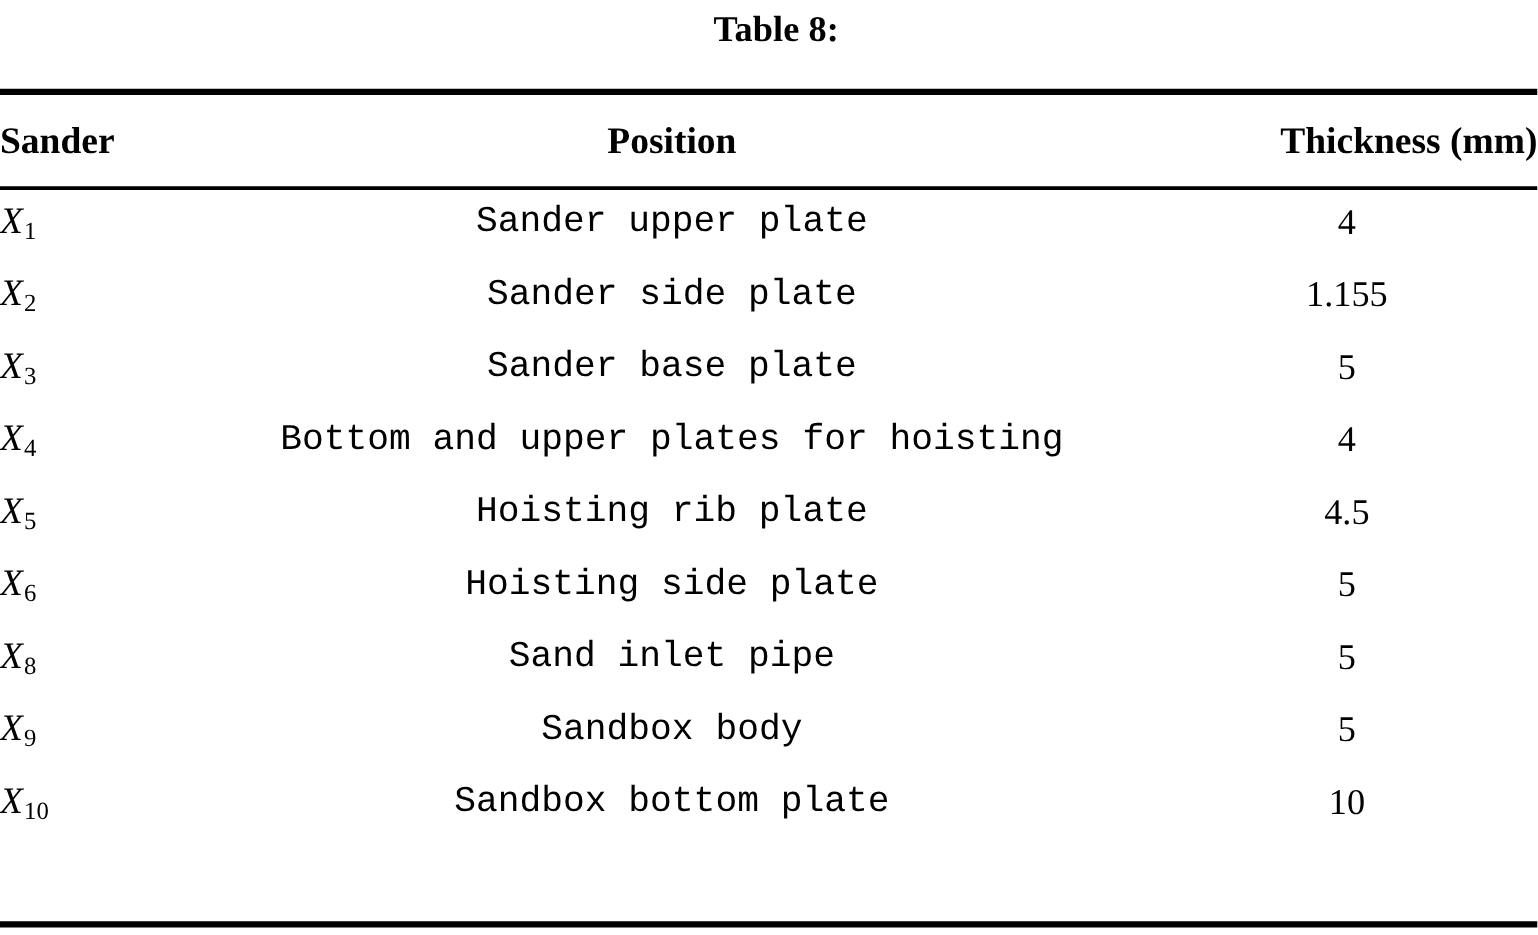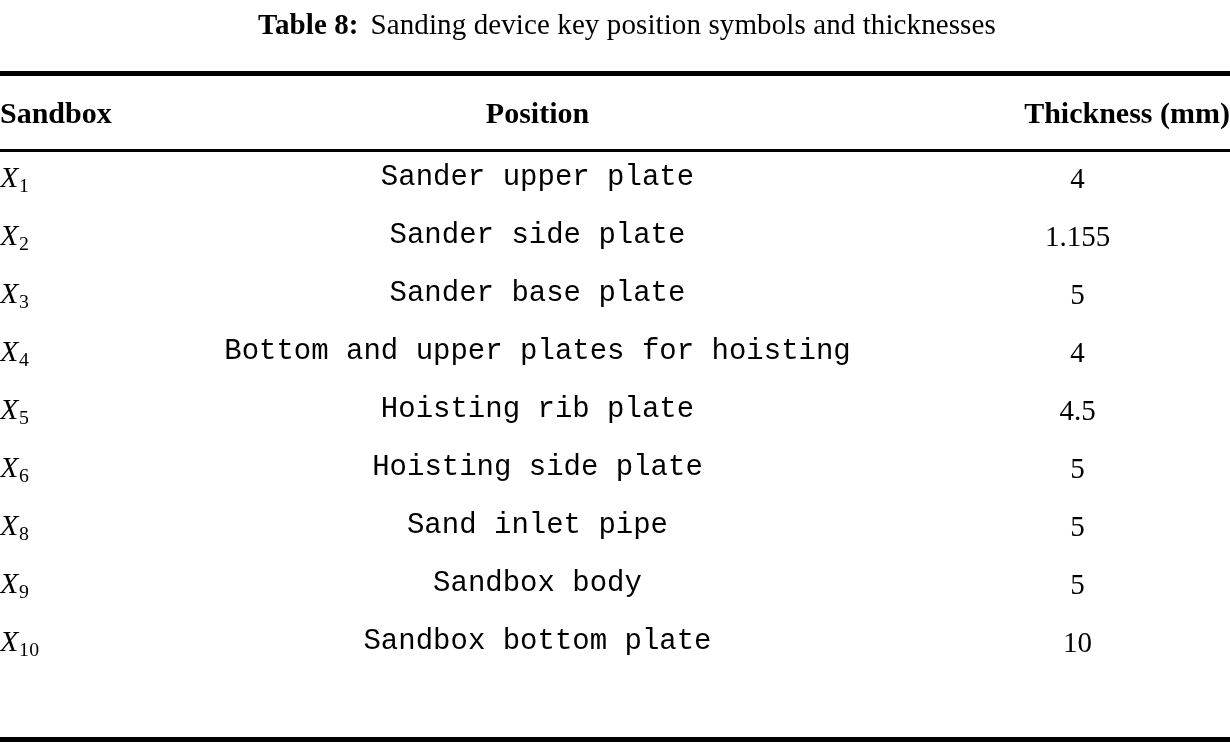--- a/index.html
+++ b/index.html
@@ -119,36 +119,35 @@
     letter-spacing: 0.2px;
   }
 </style>
 </head>
 <body>
 
 <div class="table-figure">
 
   <div class="caption">
     <span class="caption-label">Table 8:</span>
-    <span class="caption-text">Sanding device key position symbols and thicknesses</span>
   </div>
 
   <div class="rule rule-top"></div>
   <div class="rule rule-mid"></div>
   <div class="rule rule-bottom"></div>
 
   <table class="data">
     <colgroup>
       <col class="c-symbol">
       <col class="c-position">
       <col class="c-thickness">
     </colgroup>
     <thead>
       <tr>
-        <th class="h-symbol">Sandbox</th>
+        <th class="h-symbol">Sander</th>
         <th class="h-position">Position</th>
         <th class="h-thickness">Thickness (mm)</th>
       </tr>
     </thead>
     <tbody id="table-body">
         <tr>
           <td class="cell-symbol"><span class="mathsym"><span>X</span><sub>1</sub></span></td>
           <td class="cell-position">Sander upper plate</td>
           <td class="cell-thickness">4</td>
         </tr>

